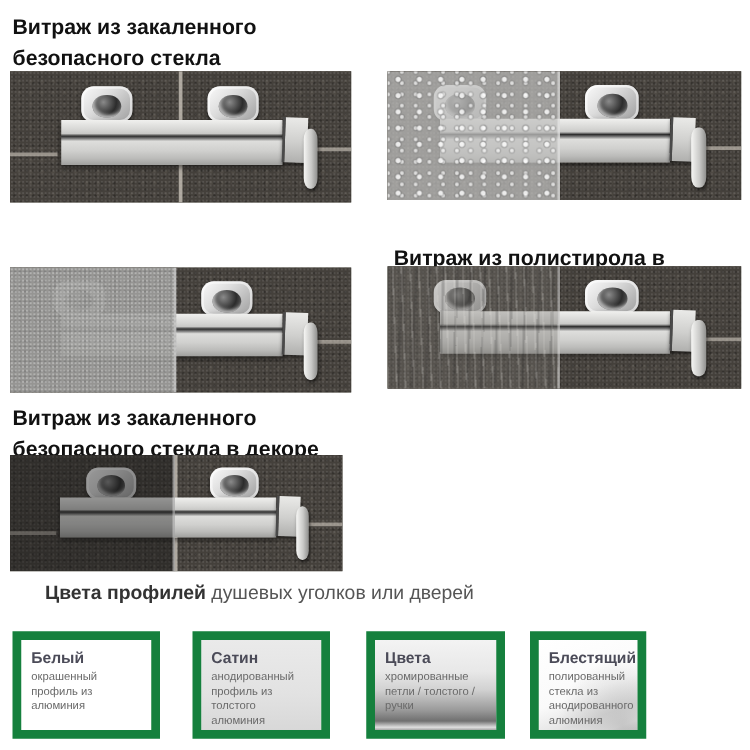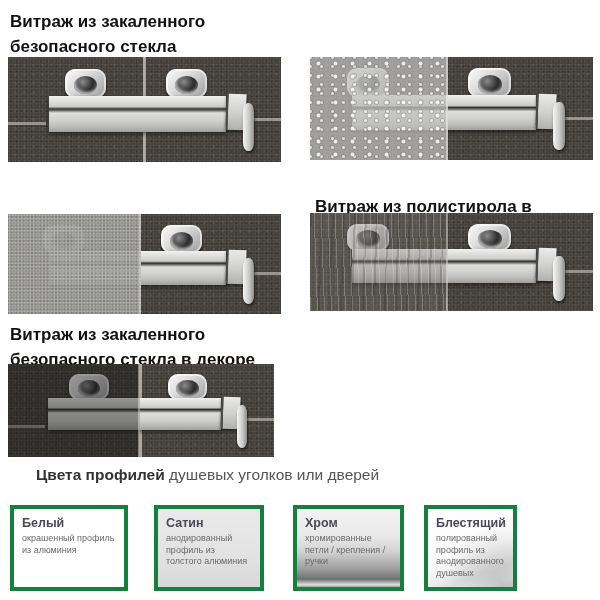--- a/index.html
+++ b/index.html
@@ -56,21 +56,21 @@
   .ov-rain{background-color:rgba(118,115,110,0.38);
     background-image:
       repeating-linear-gradient(88deg, rgba(235,233,228,0.25) 0 1px, transparent 1px 7px),
       repeating-linear-gradient(92deg, rgba(35,35,35,0.20) 0 2px, transparent 2px 11px);}
   .ov-grafit{background-color:rgba(22,22,22,0.42);}
 
   
   .profiles-heading{position:absolute;left:8px;top:466px;font-size:15.5px;color:#555555;margin-left:28px;}
   .profiles-heading b{color:#333333;font-weight:bold;}
 
-  .card{position:absolute;top:505px;height:86px;border:4px solid #15803d;box-sizing:border-box;padding:7px 8px;}
+  .card{position:absolute;top:505px;height:86px;border:7px solid #15803d;box-sizing:border-box;padding:7px 8px;}
   .card-title{font-size:12.5px;font-weight:bold;color:#4b4b58;margin-bottom:3px;}
   .card-desc{font-size:9px;line-height:1.3;color:#6a6a6a;}
   .card-white{left:10px;width:118px;background:#ffffff;}
   .card-satin{left:154px;width:110px;background:linear-gradient(180deg,#eaeaea 0%,#e2e2e2 60%,#d8d8d8 100%);}
   .card-chrome{left:293px;width:111px;
     background:linear-gradient(180deg,#f3f3f3 0%,#e8e8e8 35%,#d2d2d2 55%,#9a9a9a 78%,#707070 90%,#dedede 97%,#a5a5a5 100%);}
   .card-shiny{left:424px;width:93px;
     background:
       radial-gradient(ellipse at 85% 95%, rgba(160,160,160,0.55) 0%, rgba(160,160,160,0) 55%),
       linear-gradient(160deg,#ffffff 0%,#fafafa 55%,#e4e4e4 78%,#f5f5f5 92%,#d8d8d8 100%);}
@@ -146,21 +146,21 @@
 
   <div class="card card-white">
     <div class="card-title">Белый</div>
     <div class="card-desc">окрашенный профиль из алюминия</div>
   </div>
   <div class="card card-satin">
     <div class="card-title">Сатин</div>
     <div class="card-desc">анодированный профиль из толстого алюминия</div>
   </div>
   <div class="card card-chrome">
-    <div class="card-title">Хром</div>
-    <div class="card-desc">хромированные петли / крепления / ручки</div>
+    <div class="card-title">Цвета</div>
+    <div class="card-desc">хромированные петли / толстого / ручки</div>
   </div>
   <div class="card card-shiny">
     <div class="card-title">Блестящий</div>
-    <div class="card-desc">полированный профиль из анодированного душевых</div>
+    <div class="card-desc">полированный стекла из анодированного алюминия</div>
   </div>
 
 </div>
 
 </body></html>

